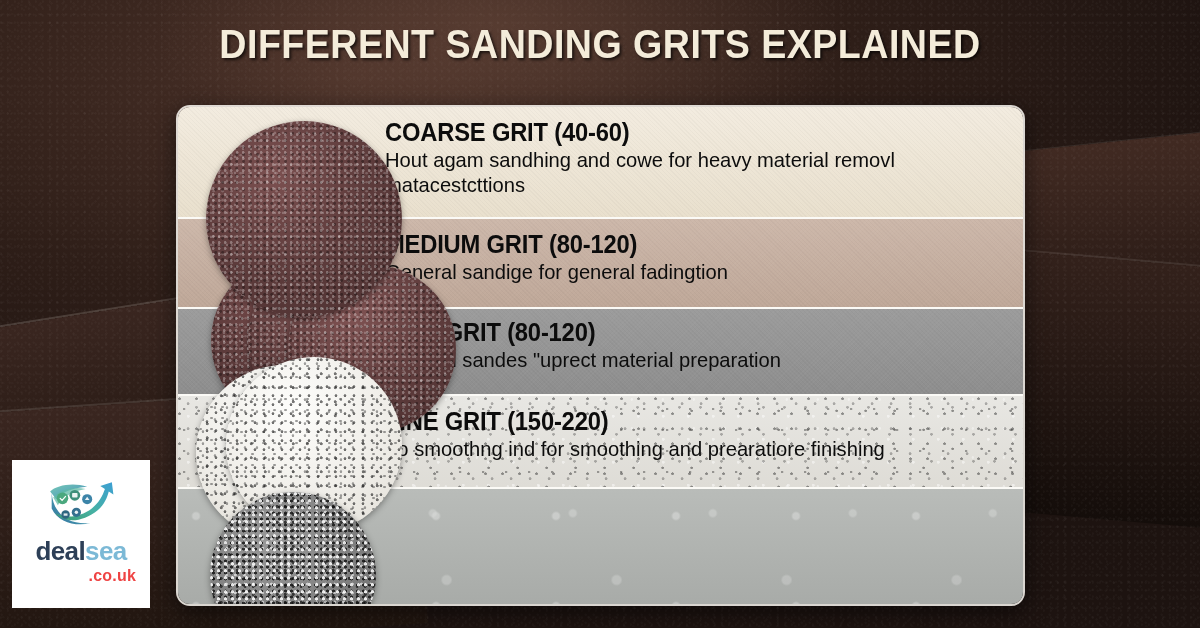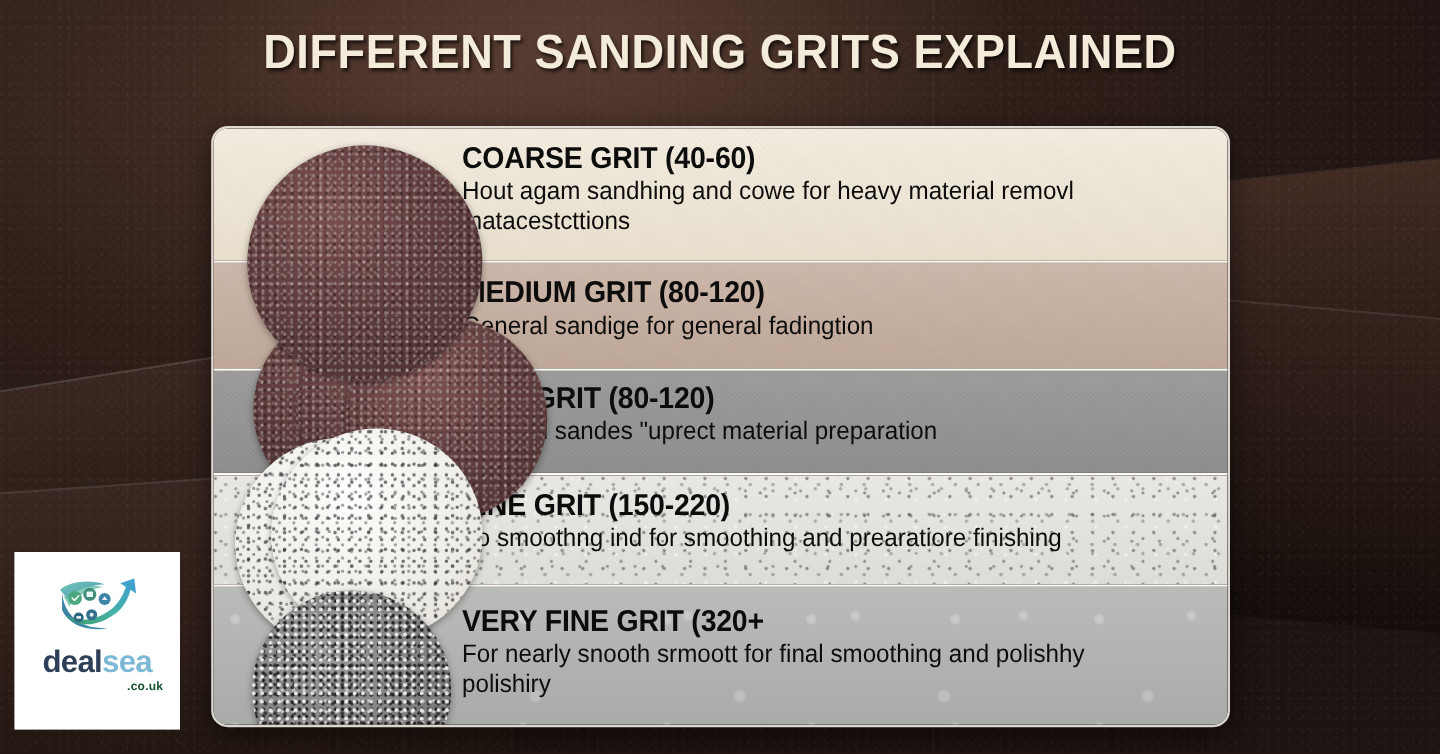--- a/index.html
+++ b/index.html
@@ -235,23 +235,23 @@
     letter-spacing:-.6px;
     line-height:1;
     font-family:"Liberation Sans", sans-serif;
   }
   .w-deal { color:#2d3f57; }
   .w-sea  { color:#7cb9d6; }
   .logo-tld {
     align-self:flex-end;
     margin-right:14px;
     margin-top:3px;
-    font-size:10px;
+    font-size:16px;
     font-weight:700;
-    color:#14532d;
+    color:#ef4444;
     letter-spacing:.2px;
     text-align:center;
   }
 </style>
 </head>
 <body>
 
 <div class="bg-wrap">
   <div class="bg-base"></div>
   <div class="sheet sheet-d"></div>
@@ -299,24 +299,20 @@
       <div class="tex-speck"></div>
       <div class="row-text">
         <div class="grit-title">FINE GRIT (150-220)</div>
         <div class="grit-desc">Fo smoothng ind for smoothing and prearatiore finishing</div>
       </div>
     </div>
 
     <div class="row row-4">
       <div class="row-bg"></div>
       <div class="tex-blob"></div>
-      <div class="row-text">
-        <div class="grit-title">VERY FINE GRIT (320+</div>
-        <div class="grit-desc">For nearly snooth srmoott for final smoothing and polishhy polishiry</div>
-      </div>
     </div>
 
   </div>
 
   <div class="discs">
     <div class="disc disc-med-1"></div>
     <div class="disc disc-med-2"></div>
     <div class="disc disc-med-3"></div>
     <div class="disc disc-coarse"></div>
     <div class="disc disc-fine-1"></div>

